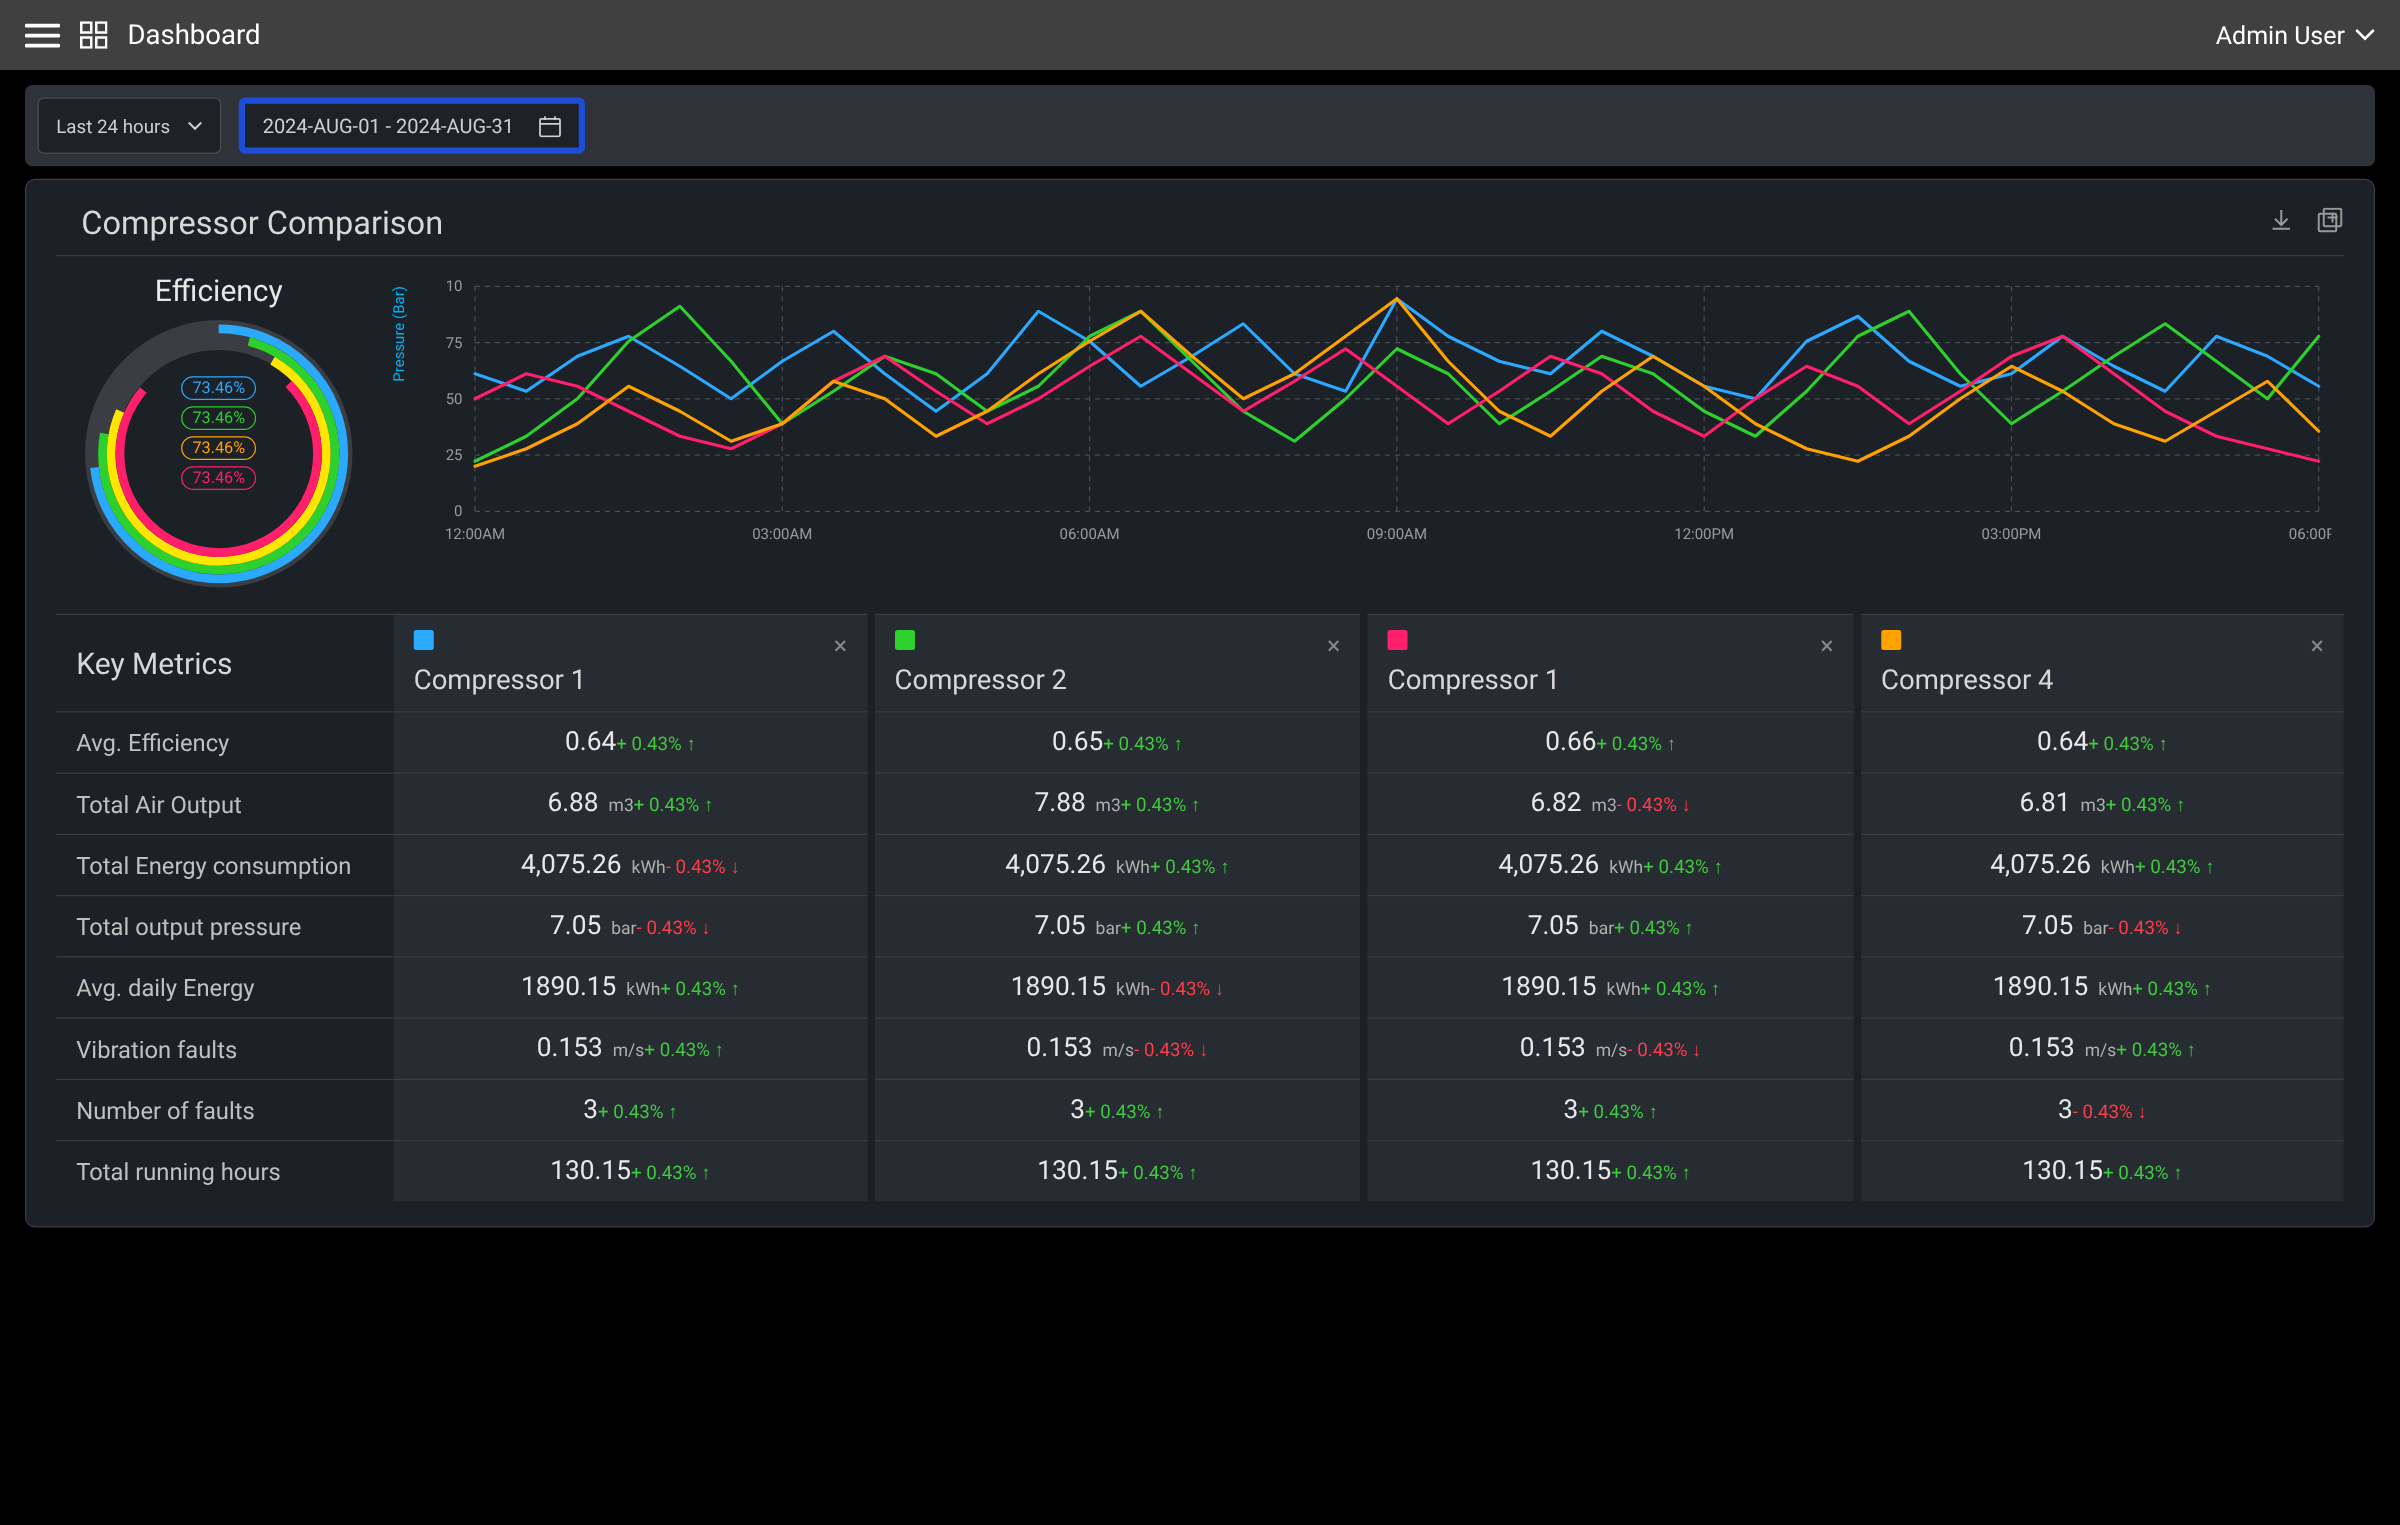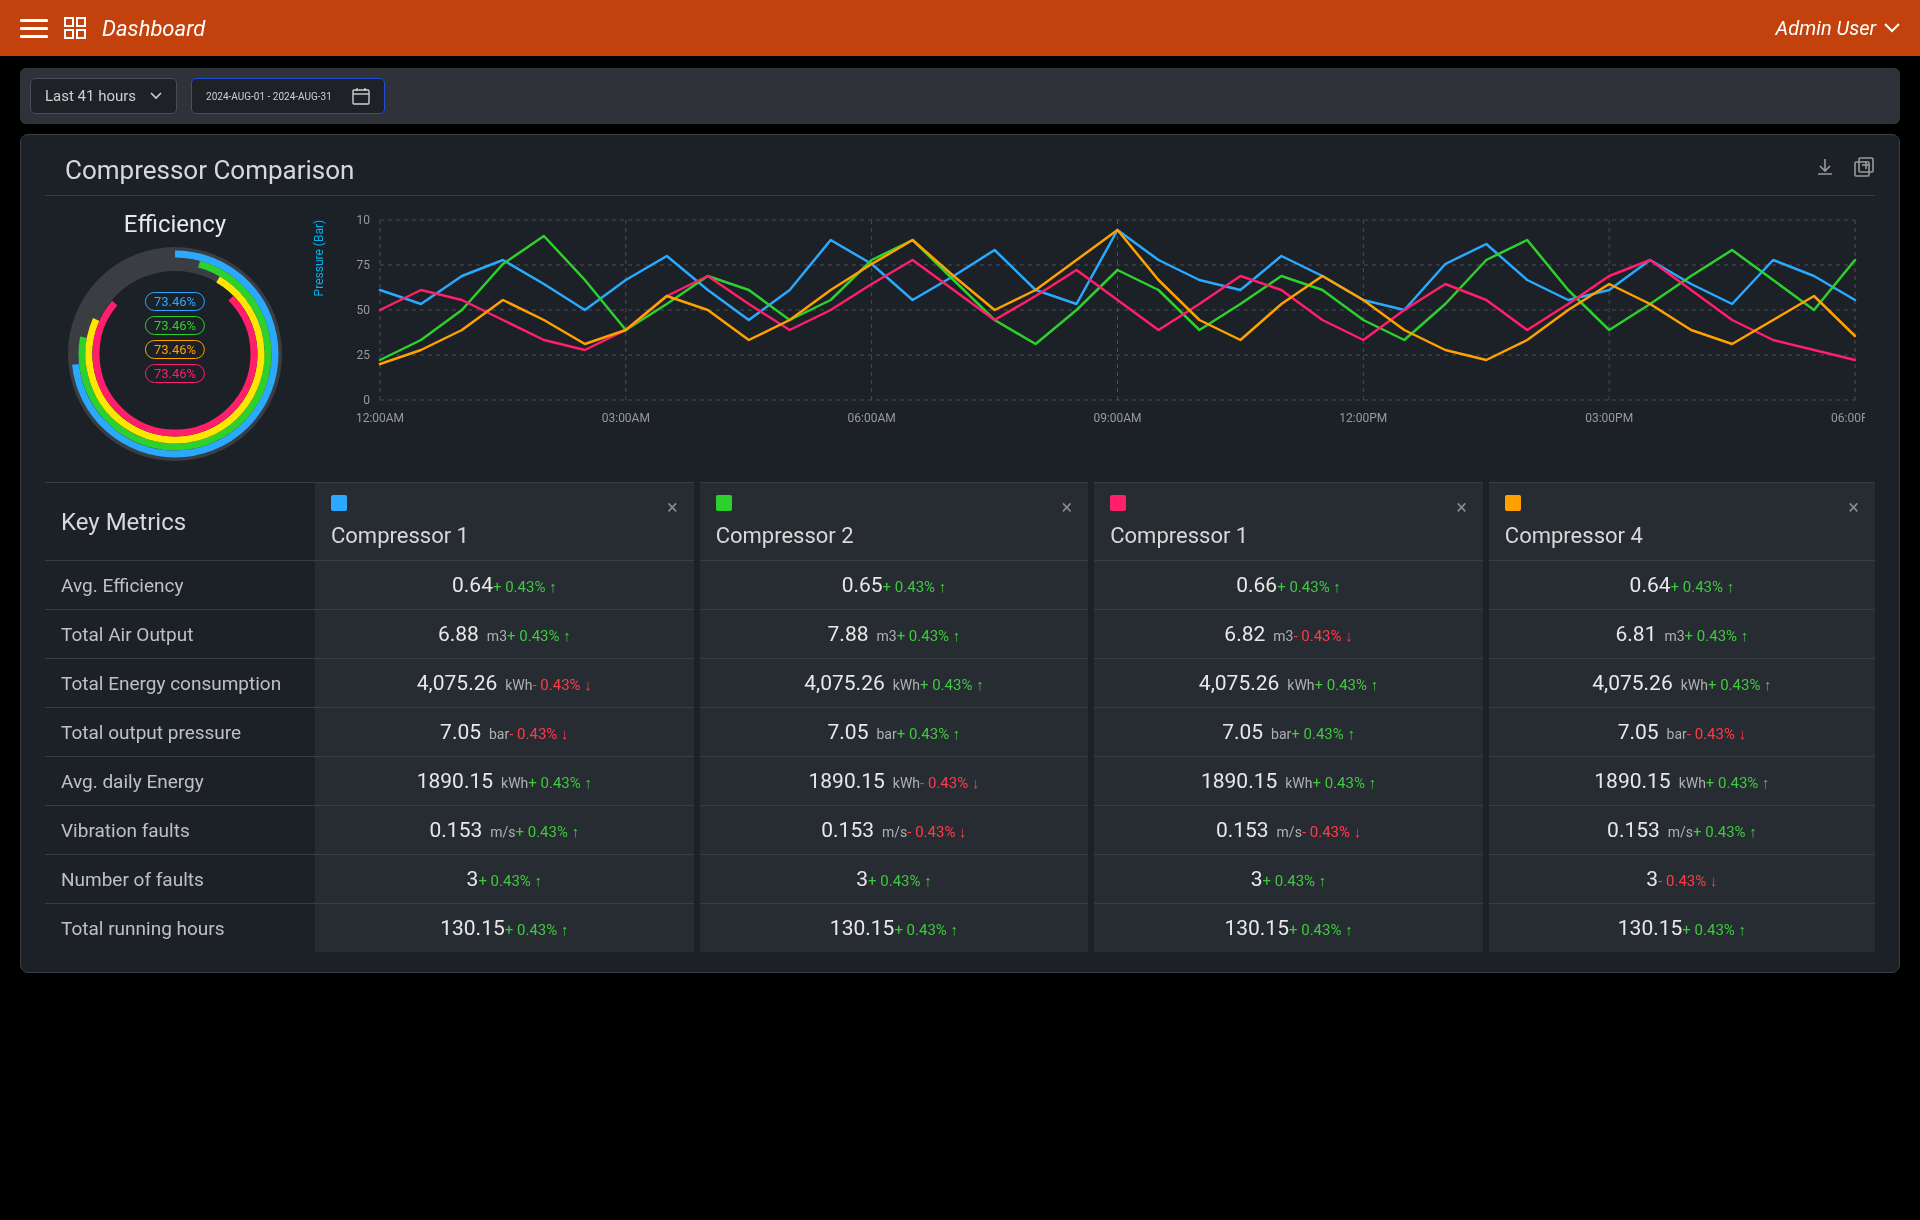--- a/index.html
+++ b/index.html
@@ -1,29 +1,29 @@
 <!DOCTYPE html>
 <html><head>
 <meta charset="utf-8">
 <style>
 * { margin: 0; padding: 0; box-sizing: border-box; }
 body { font-family: -apple-system, BlinkMacSystemFont, "Segoe UI", Roboto, sans-serif; background: #000; color: #e0e0e0; width: 1920px; height: 1220px; overflow: hidden; }
 
-.topbar { background: #c2410c; height: 56px; display: flex; padding: 0 20px; justify-content: space-between; font-style: italic; }
+.topbar { background: #404040; height: 56px; display: flex; padding: 0 20px; justify-content: space-between; }
 .topbar-left { display: flex; align-items: center; gap: 16px; }
 .hamburger { display: flex; flex-direction: column; gap: 5px; cursor: pointer; }
 .hamburger span { display: block; width: 28px; height: 3px; background: #fff; border-radius: 1px; }
 .dashboard-icon { display: inline-flex; }
 .dashboard-title { color: #fff; font-size: 22px; font-weight: 400; }
 .user-menu { color: #fff; font-size: 20px; display: flex; align-items: center; gap: 8px; cursor: pointer; }
 
 .content { padding: 12px 20px; }
 .toolbar { display: flex; gap: 14px; margin-bottom: 10px; background: #2f3238; padding: 10px; border-radius: 6px; }
 .select-btn { background: #1e2126; color: #cfcfcf; border: 1px solid #4a4d52; border-radius: 5px; padding: 8px 14px; font-size: 15px; display: flex; align-items: center; gap: 14px; cursor: pointer; }
-.date-range { background: #1e2126; color: #cfcfcf; border: 1px solid #1d4ed8; border-radius: 5px; padding: 8px 14px; font-size: 10px; display: flex; align-items: center; gap: 20px; cursor: pointer; }
+.date-range { background: #1e2126; color: #cfcfcf; border: 5px solid #1d4ed8; border-radius: 5px; padding: 8px 14px; font-size: 16px; display: flex; align-items: center; gap: 20px; cursor: pointer; }
 
 .panel { background: #1c2027; border: 1px solid #3a3d42; border-radius: 8px; padding: 20px 24px; }
 .panel-header { display: flex; justify-content: space-between; align-items: center; border-bottom: 1px solid #3a3d42; padding-bottom: 10px; margin-bottom: 14px; }
 .panel-title { font-size: 26px; color: #d8d8d8; font-weight: 400; padding-left: 20px; }
 .panel-icons { display: flex; gap: 18px; color: #888; }
 .panel-icons span { cursor: pointer; }
 
 .charts-row { display: flex; gap: 20px; margin-bottom: 18px; }
 .efficiency-block { width: 260px; display: flex; flex-direction: column; align-items: center; }
 .efficiency-title { font-size: 24px; color: #e8e8e8; margin-bottom: 6px; }
@@ -81,21 +81,21 @@
     <svg class="chevron" width="16" height="10" viewBox="0 0 16 10">
         <path d="M1 1 L8 8 L15 1" stroke="#fff" stroke-width="2" fill="none"></path>
       </svg>
   </div>
 </div>
 
 <div class="content">
 
   <div class="toolbar">
     <div class="select-btn">
-      <span>Last 41 hours</span>
+      <span>Last 24 hours</span>
       <svg class="chevron" width="12" height="8" viewBox="0 0 12 8">
           <path d="M1 1 L6 6 L11 1" stroke="#cfcfcf" stroke-width="1.6" fill="none"></path>
         </svg>
     </div>
     <div class="date-range">
       <span>2024-AUG-01 - 2024-AUG-31</span>
       <svg width="18" height="18" viewBox="0 0 18 18">
           <rect x="1" y="3" width="16" height="14" stroke="#cfcfcf" stroke-width="1.4" fill="none" rx="1"></rect>
           <line x1="1" y1="7" x2="17" y2="7" stroke="#cfcfcf" stroke-width="1.4"></line>
           <line x1="5" y1="1" x2="5" y2="4" stroke="#cfcfcf" stroke-width="1.4"></line>

